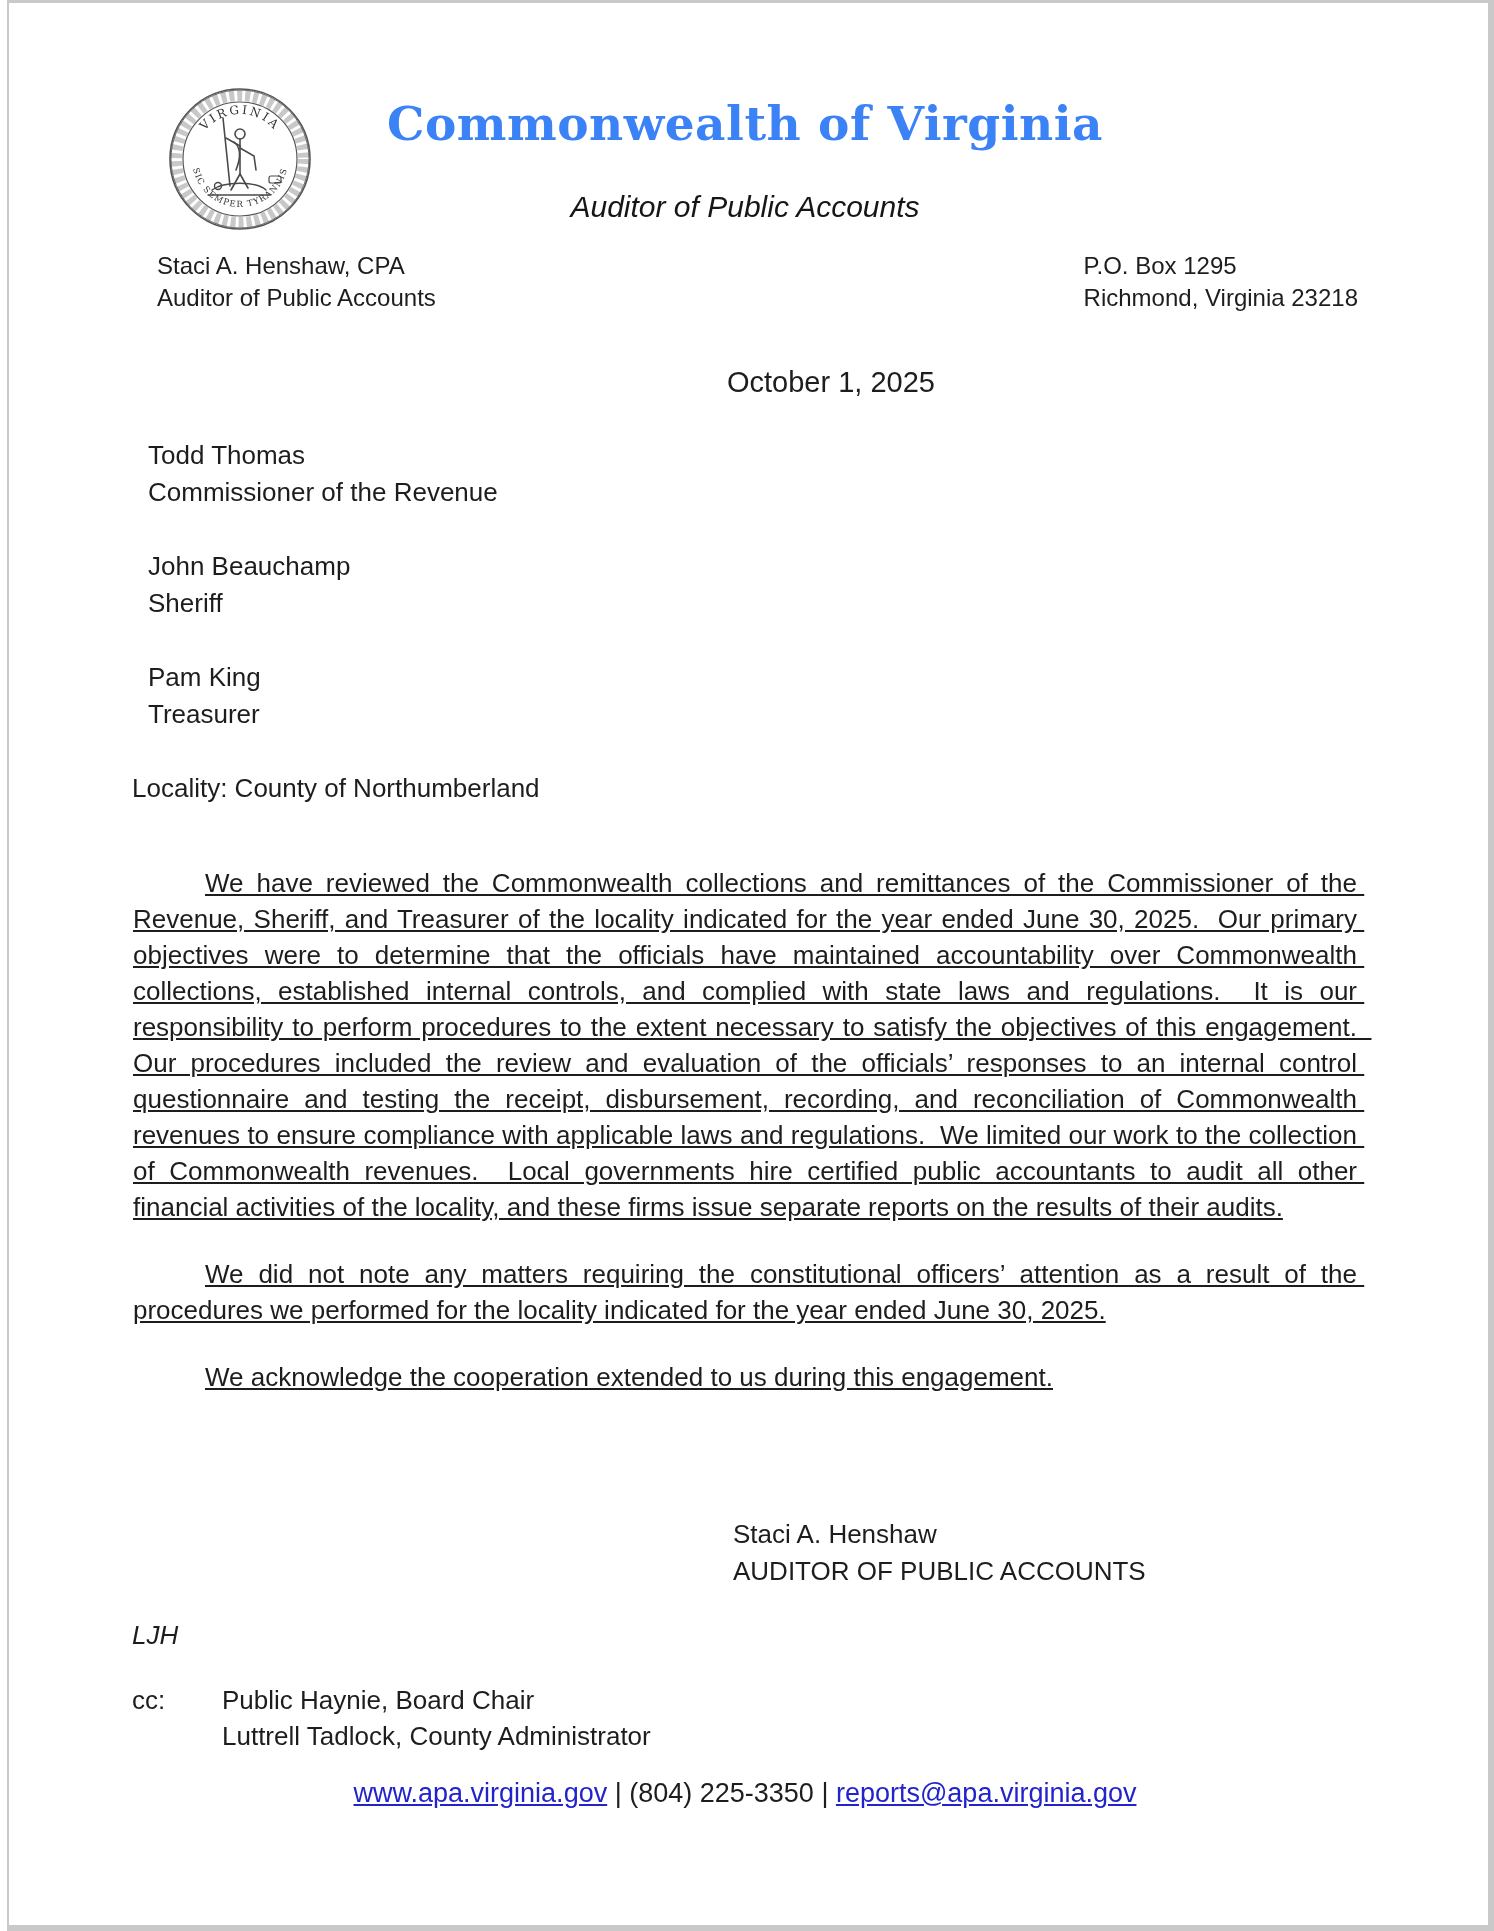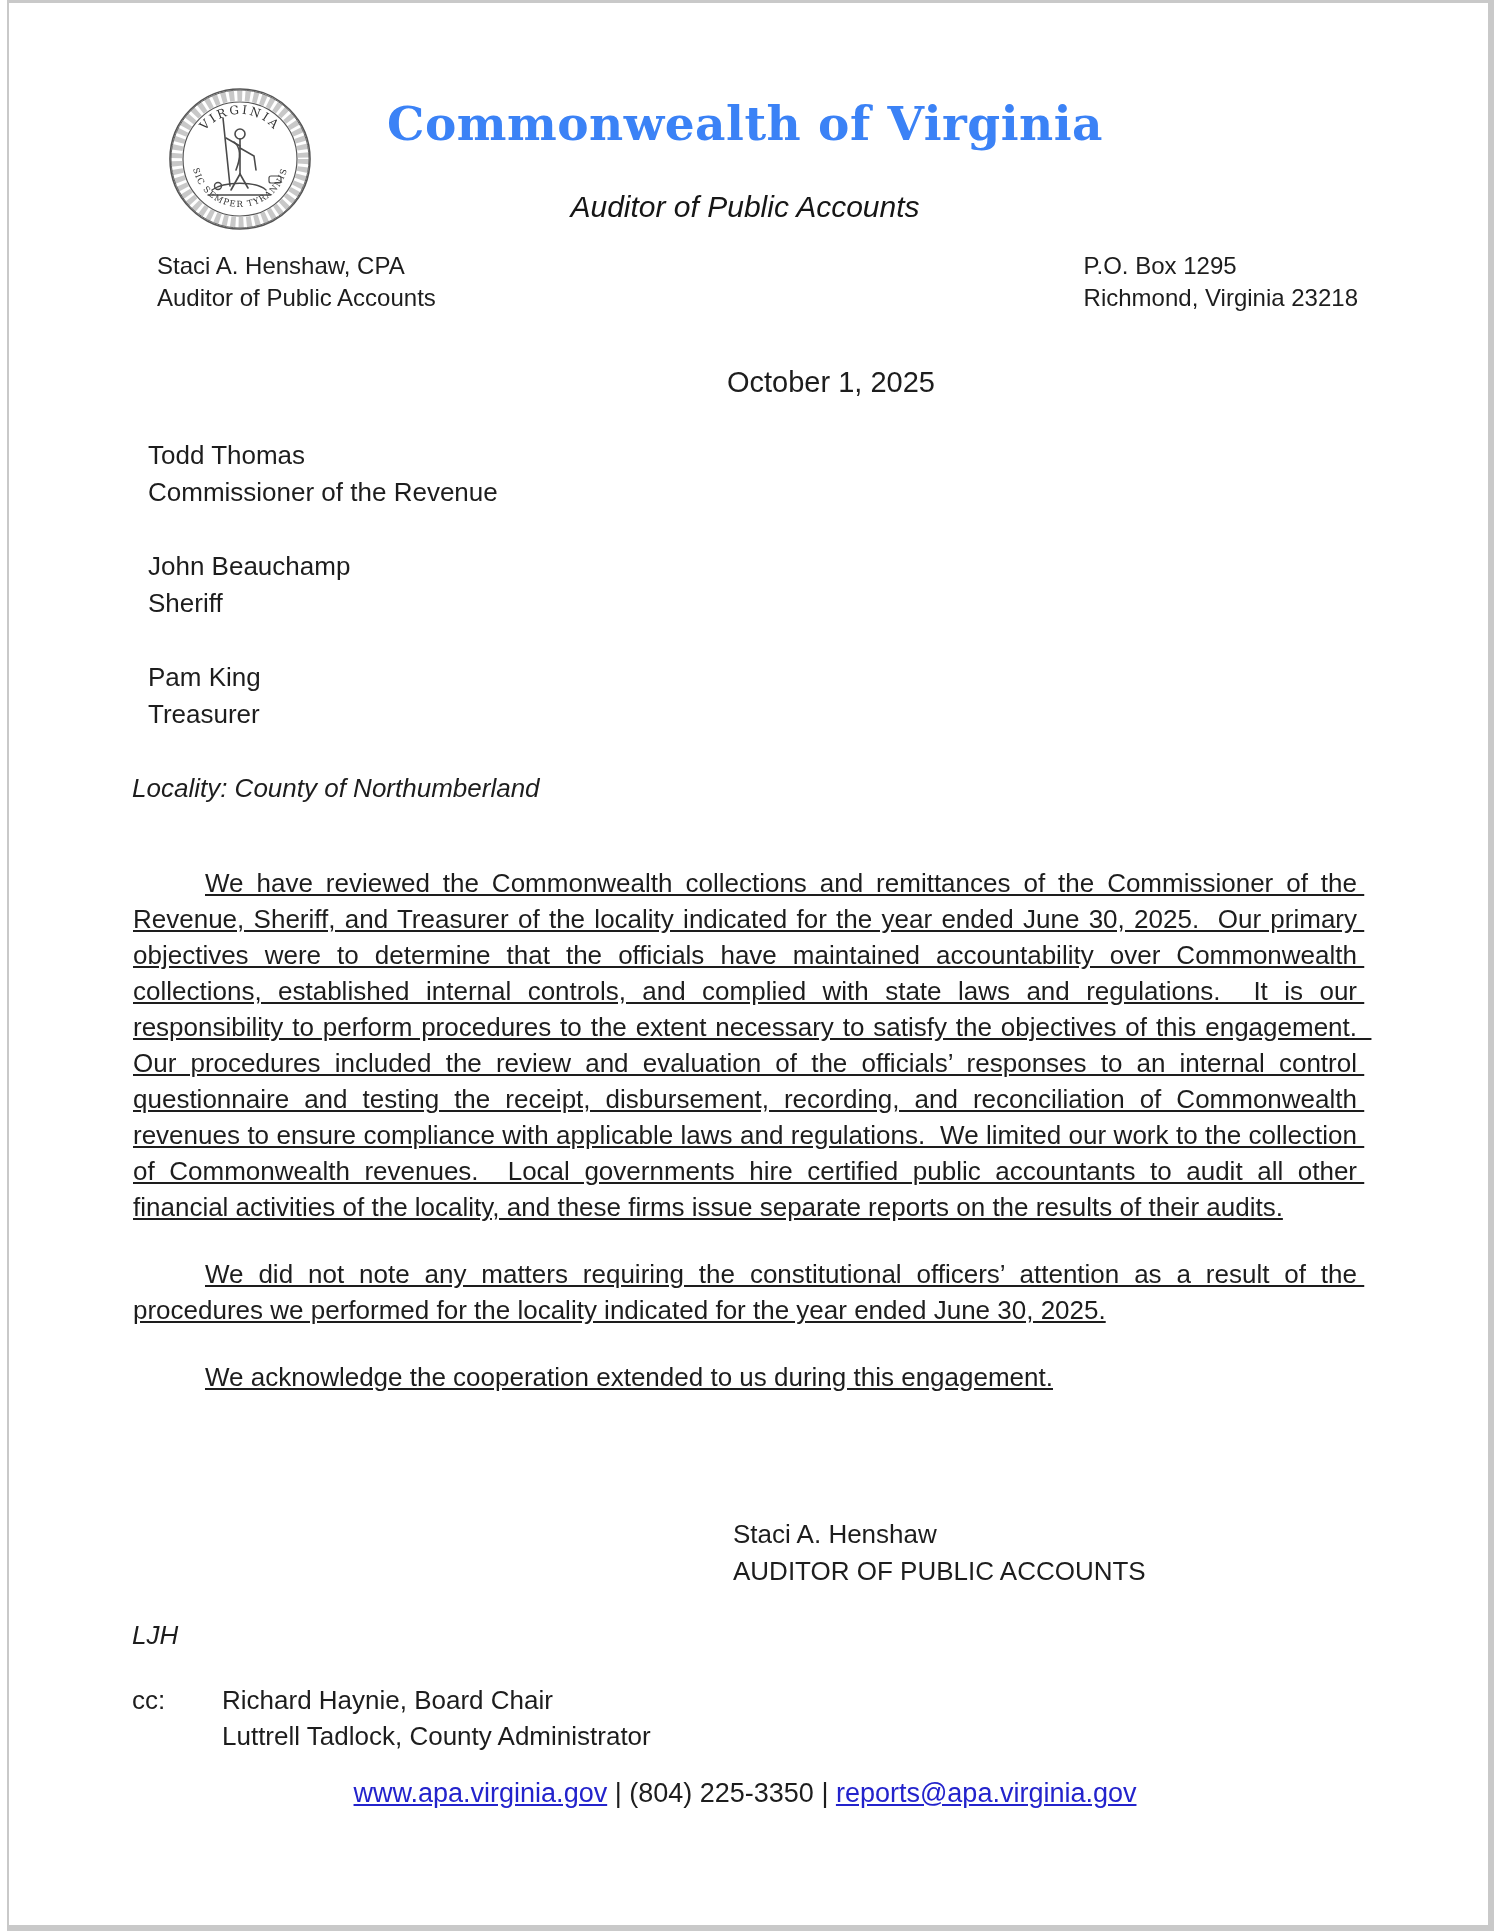--- a/index.html
+++ b/index.html
@@ -63,21 +63,20 @@
   .recipients {
     position: absolute;
     left: 132px; top: 437px;
     font-size: 26px; line-height: 37px; margin-left: 16px;
   }
   .recipient { margin-bottom: 37px; }
   .locality {
     position: absolute;
     left: 132px; top: 773px;
     font-size: 26px;
-    font-style: italic;
   }
   .body-text {
     position: absolute;
     left: 132px; top: 864px; width: 1226px;
     font-size: 26px; line-height: 36px;
     text-align: justify;
   }
   .body-text p {
     margin: 1px;
     text-indent: 72px;
@@ -197,21 +196,21 @@
   <div class="signature">
     <div>Staci A. Henshaw</div>
     <div>AUDITOR OF PUBLIC ACCOUNTS</div>
   </div>
 
   <div class="initials">LJH</div>
 
   <div class="cc-block">
     <div class="cc-label">cc:</div>
     <div>
-      <div>Richard Haynie, Board Chair</div>
+      <div>Public Haynie, Board Chair</div>
       <div>Luttrell Tadlock, County Administrator</div>
     </div>
   </div>
 
   <div class="footer">
     <a href="#" style="color: rgb(35, 35, 204); margin-top: 12px;">www.apa.virginia.gov</a>
     <span class="sep"> <span>|</span> </span>
     <span>(804) 225-3350</span>
     <span class="sep"> <span>|</span> </span>
     <a href="#" style="color: rgb(35, 35, 204);">reports@apa.virginia.gov</a>

